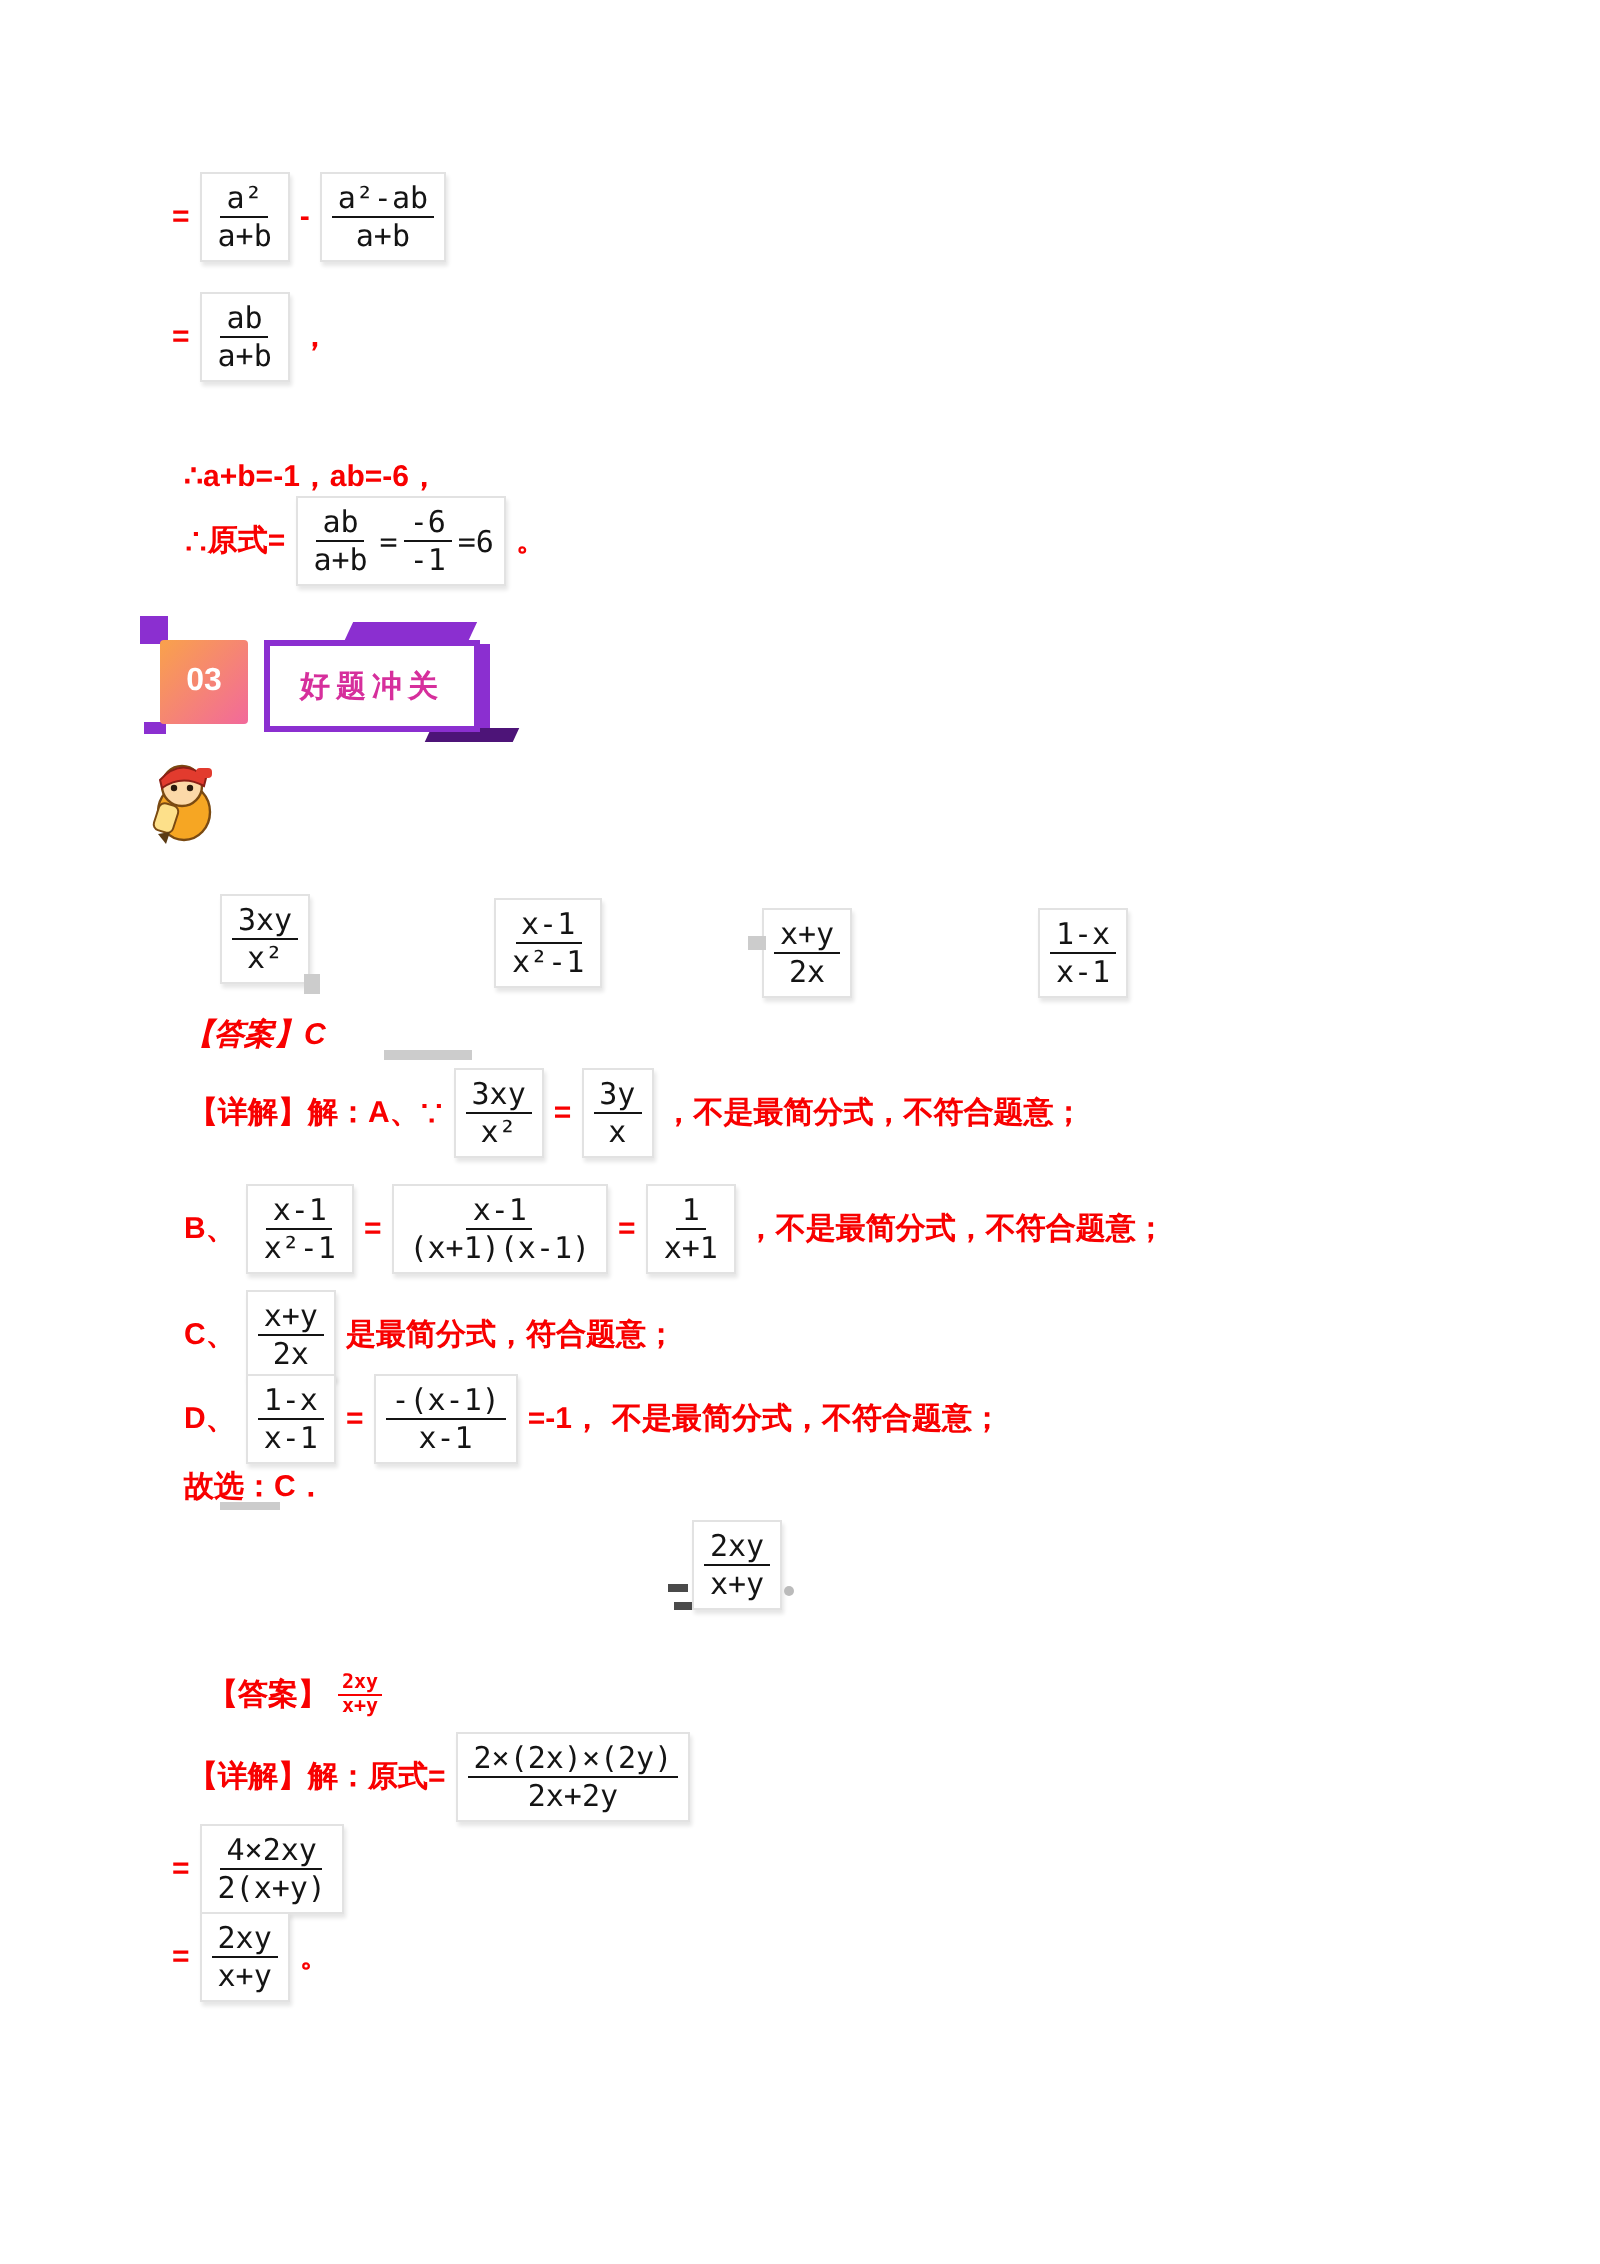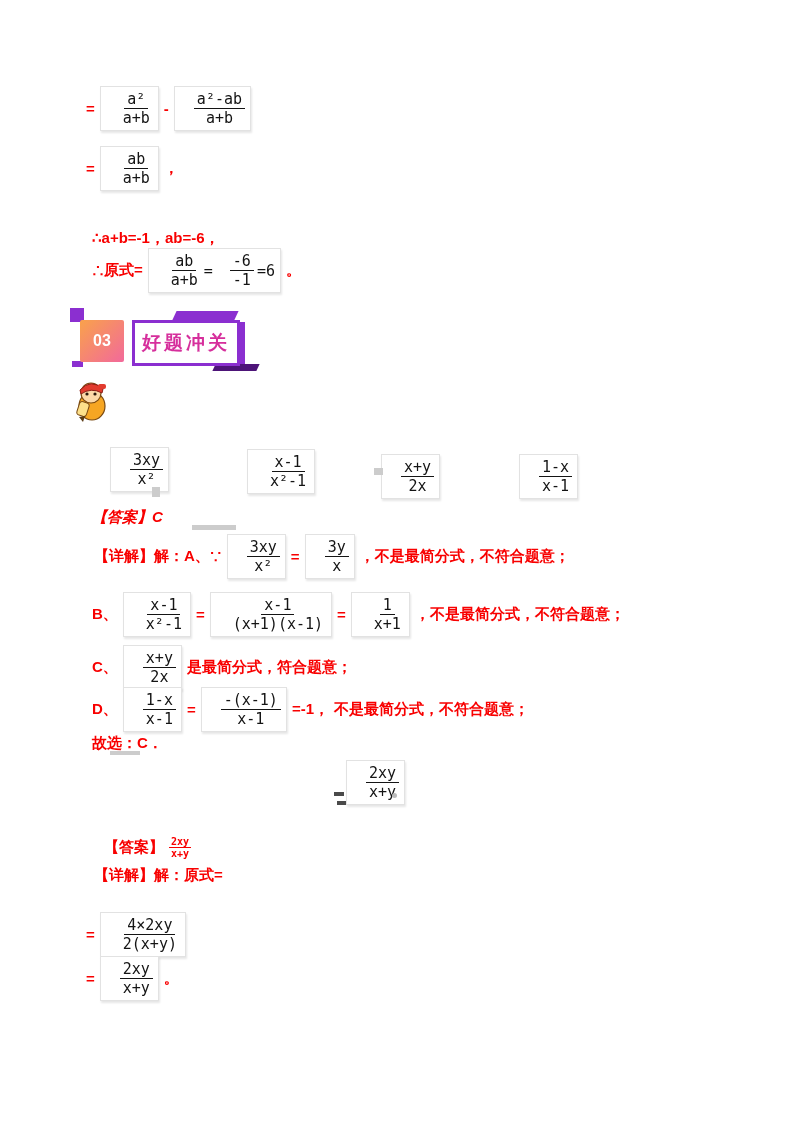--- a/index.html
+++ b/index.html
@@ -7,36 +7,36 @@
         font-family:"Liberation Sans",sans-serif;}
   .abs{position:absolute;}
   .row{display:flex;align-items:center;gap:5px;}
   .red{color:#f80000;font-weight:bold;font-size:15px;white-space:nowrap;
        font-family:"Liberation Sans",sans-serif;}
   .red.op{font-size:15px;}
   .fbox{background:#ffffff;border:1px solid #e2e2e2;box-shadow:1px 2px 2px rgba(0,0,0,.10);
         display:inline-flex;align-items:center;gap:3px;padding:3px 5px;
         font-family:"DejaVu Sans Mono","Liberation Mono",monospace;
         font-size:15px;color:#141414;white-space:nowrap;}
-  .frac{display:inline-flex;flex-direction:column;align-items:center;line-height:1.2;margin-left:14px;}
+  .frac{display:inline-flex;flex-direction:column;align-items:center;line-height:1.2;}
   .frac .num{padding:0 3px;border-bottom:1.6px solid #141414;}
   .frac .den{padding:0 3px;}
   .redfrac{display:inline-flex;flex-direction:column;align-items:center;line-height:1.1;
            color:#f80000;font-weight:bold;font-size:10px;
            font-family:"DejaVu Sans Mono",monospace;}
   .redfrac .num{border-bottom:1.4px solid #f80000;padding:0 2px;}
   .redfrac .den{padding:0 2px;}
   
   .badge-orange{position:absolute;left:80px;top:320px;width:44px;height:42px;
         background:linear-gradient(135deg,#f9a24b 0%,#f2699b 100%);
         display:flex;align-items:center;justify-content:center;border-radius:2px;
         color:#ffffff;font-weight:bold;font-size:16px;z-index:3;}
   .badge-title{position:absolute;left:132px;top:320px;width:102px;height:40px;
         background:#ffffff;border:3px solid #8b2fd0;display:flex;align-items:center;
-        justify-content:center;color:#d62f9c;font-weight:bold;font-size:19px;
+        justify-content:center;color:#d62f9c;font-weight:bold;font-size:15px;
         letter-spacing:3px;z-index:3;white-space:nowrap;}
   .deco{position:absolute;background:#8b2fd0;}
   .deco.dark{background:#4d1478;}
   .artifact{position:absolute;}
   .gray-dash{background:#cccccc;}
 </style>
 </head>
 <body>
 
 <div class="page">
@@ -233,20 +233,26 @@
   <div class="abs row" style="left:104px;top:836px;">
     <span class="red">【答案】</span>
     <span class="redfrac">
       <span class="num">2xy</span>
       <span class="den">x+y</span>
     </span>
   </div>
 
   <div class="abs row" style="left:94px;top:866px;">
     <span class="red">【详解】解：原式=</span>
+    <span class="fbox">
+      <span class="frac">
+        <span class="num">2×(2x)×(2y)</span>
+        <span class="den">2x+2y</span>
+      </span>
+    </span>
   </div>
 
   <div class="abs row" style="left:86px;top:912px;">
     <span class="red op">=</span>
     <span class="fbox">
       <span class="frac">
         <span class="num">4×2xy</span>
         <span class="den">2(x+y)</span>
       </span>
     </span>

